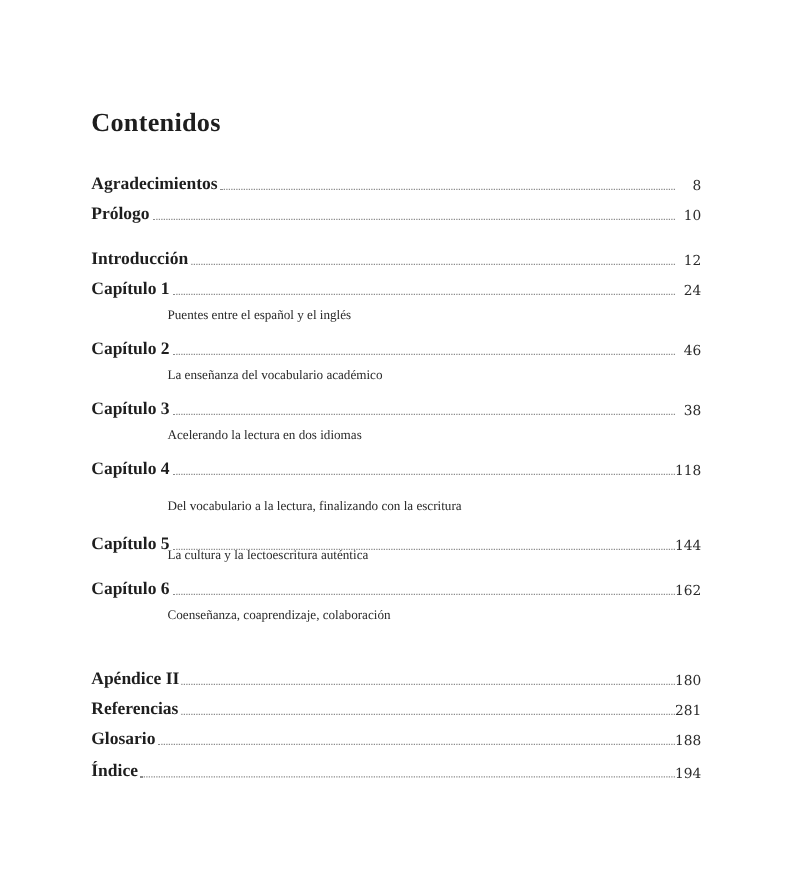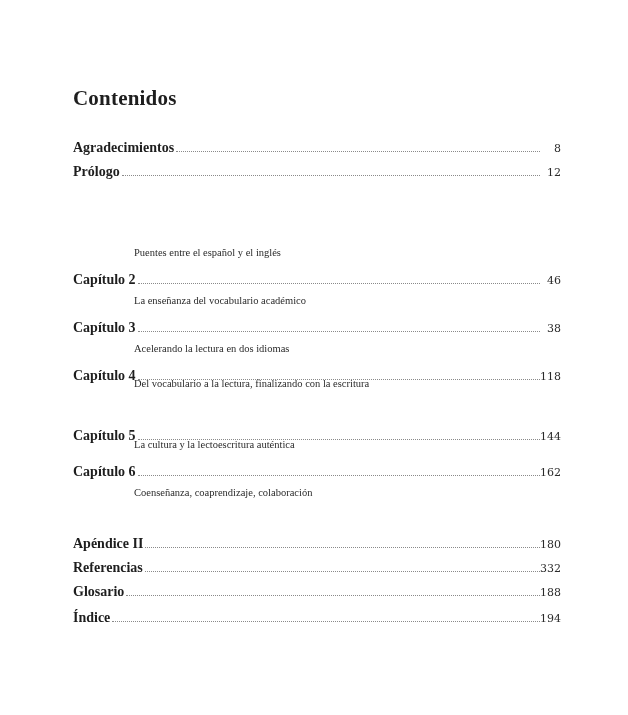--- a/index.html
+++ b/index.html
@@ -82,24 +82,34 @@
 
   <div class="row" style="top:136px">
     <span class="label">Agradecimientos</span>
     <span class="leader"></span>
     <span class="page-num">8</span>
   </div>
 
   <div class="row" style="top:160px">
     <span class="label">Prólogo</span>
     <span class="leader"></span>
+    <span class="page-num">10</span>
+  </div>
+
+  <div class="row" style="top:196px">
+    <span class="label">Introducción</span>
+    <span class="leader"></span>
     <span class="page-num">12</span>
   </div>
 
-
+  <div class="row" style="top:220px">
+    <span class="label">Capítulo 1</span>
+    <span class="leader"></span>
+    <span class="page-num">24</span>
+  </div>
   <div class="sub" style="top:247px">Puentes entre el español y el inglés</div>
 
   <div class="row" style="top:268px">
     <span class="label">Capítulo 2</span>
     <span class="leader"></span>
     <span class="page-num">46</span>
   </div>
   <div class="sub" style="top:295px">La enseñanza del vocabulario académico</div>
 
   <div class="row" style="top:316px">
@@ -107,21 +117,21 @@
     <span class="leader"></span>
     <span class="page-num">38</span>
   </div>
   <div class="sub" style="top:343px">Acelerando la lectura en dos idiomas</div>
 
   <div class="row" style="top:364px">
     <span class="label">Capítulo 4</span>
     <span class="leader" style="margin-right:0"></span>
     <span class="page-num tight">118</span>
   </div>
-  <div class="sub" style="top:378px">Del vocabulario a la lectura, finalizando con la escritura</div>
+  <div class="sub" style="top:400px">Del vocabulario a la lectura, finalizando con la escritura</div>
 
   <div class="row" style="top:424px">
     <span class="label">Capítulo 5</span>
     <span class="leader" style="margin-right:0"></span>
     <span class="page-num tight">144</span>
   </div>
   <div class="sub" style="top:439px">La cultura y la lectoescritura auténtica</div>
 
   <div class="row" style="top:460px">
     <span class="label">Capítulo 6</span>
@@ -133,21 +143,21 @@
 
   <div class="row" style="top:532px">
     <span class="label">Apéndice II</span>
     <span class="leader" style="margin-right:0"></span>
     <span class="page-num tight">180</span>
   </div>
 
   <div class="row" style="top:556px">
     <span class="label">Referencias</span>
     <span class="leader" style="margin-right:0"></span>
-    <span class="page-num tight">332</span>
+    <span class="page-num tight">281</span>
   </div>
 
   <div class="row" style="top:580px">
     <span class="label">Glosario</span>
     <span class="leader" style="margin-right:0"></span>
     <span class="page-num tight">188</span>
   </div>
 
   <div class="row" style="top:606px">
     <span class="label">Índice</span>

